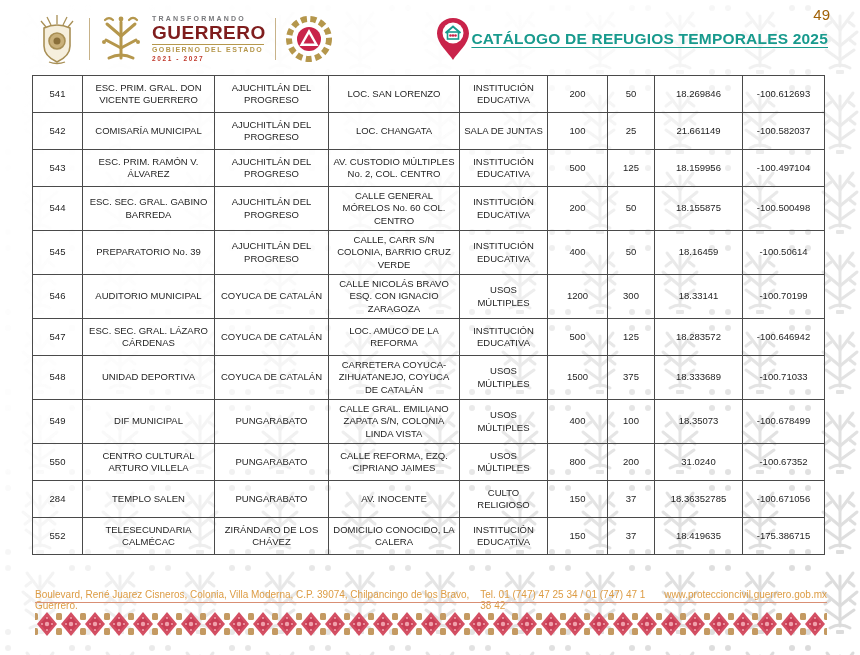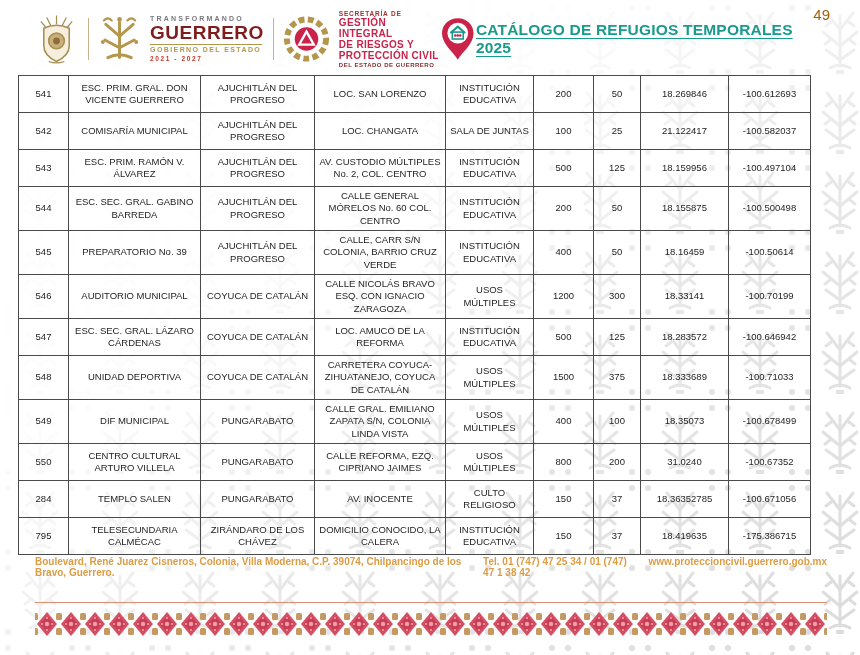--- a/index.html
+++ b/index.html
@@ -33,36 +33,36 @@
   .sec-big { font-size:10px; font-weight:800; color:#c9234a; letter-spacing:0.3px; }
   .sec-t5 { font-size:6px; font-weight:700; color:#8a2b2b; letter-spacing:0.5px; margin-top:1px; }
   .title-group { margin-left:auto; display:flex; align-items:center; gap:0; padding-right:2px; }
   .page-title {
     font-size:15.5px; font-weight:800; color:#189a8d;
     text-decoration:underline; text-underline-offset:3px; letter-spacing:0.2px;
   }
   .page-number { position:absolute; top:6px; right:30px; font-size:15px; color:#a16207; z-index:3; }
 
   
-  .shelter-table-wrap { position:absolute; top:75px; left:18px; width:792px; z-index:2; }
+  .shelter-table-wrap { position:absolute; top:75px; left:32px; width:792px; z-index:2; }
   table.shelters {
     width:792px; border-collapse:collapse; table-layout:fixed;
     background:transparent;
   }
   table.shelters td {
     border:1px solid #4a4a4a;
     font-size:9.5px; color:#1e1e1e; text-align:center; vertical-align:middle;
     padding:3px 4px; line-height:1.3; height:37px;
     word-wrap:break-word;
   }
 
   
-  .footer { position:absolute; top:556px; left:35px; width:792px; z-index:2;
+  .footer { position:absolute; top:589px; left:35px; width:792px; z-index:2;
     display:flex; justify-content:space-between; align-items:flex-start;
-    font-size:10px; color:#dd9c44; font-weight:700; }
+    font-size:10px; color:#dd9c44; font-weight:400; }
   .footer-right { display:flex; gap:18px; }
   .footer-rule { position:absolute; top:602px; left:35px; width:792px;
     border-top:1.5px solid #d98f74; z-index:2; }
   .embroidery { position:absolute; top:610px; left:35px; z-index:2; }
 </style>
 </head>
 <body>
 
 <div class="page">
 
@@ -149,27 +149,20 @@
       <div class="vdiv"></div>
 
       <svg width="48" height="48" viewBox="0 0 48 48">
         <circle cx="24" cy="24" r="20" fill="none" stroke="#b5974c" stroke-width="6" stroke-dasharray="6 3.5"></circle>
         <circle cx="24" cy="24" r="13" fill="#ffffff"></circle>
         <circle cx="24" cy="24" r="12" fill="#c9234a"></circle>
         <polygon points="24,14 33.5,31 14.5,31" fill="#ffffff"></polygon>
         <polygon points="24,19 29.5,28.5 18.5,28.5" fill="#c9234a"></polygon>
       </svg>
 
-      <div class="sec-text">
-        <span class="sec-t1">SECRETARÍA DE</span>
-        <span class="sec-big">GESTIÓN INTEGRAL</span>
-        <span class="sec-big">DE RIESGOS Y</span>
-        <span class="sec-big">PROTECCIÓN CIVIL</span>
-        <span class="sec-t5">DEL ESTADO DE GUERRERO</span>
-      </div>
     </div>
 
     <div class="title-group">
 
       <svg width="36" height="44" viewBox="0 0 36 44">
         <path d="M18 1 C27.5 1 34 8 34 16.5 C34 27 22 36 18 43 C14 36 2 27 2 16.5 C2 8 8.5 1 18 1 Z" fill="#c9234a"></path>
         <circle cx="18" cy="16" r="10.5" fill="#ffffff"></circle>
         <path d="M10.5 16 L18 9.5 L25.5 16" fill="none" stroke="#189a8d" stroke-width="2"></path>
         <rect x="12.5" y="15" width="11" height="7" fill="none" stroke="#189a8d" stroke-width="1.6"></rect>
         <circle cx="15.5" cy="18.5" r="1.3" fill="#c9234a"></circle>
@@ -208,21 +201,21 @@
           <td>-100.612693</td>
         </tr>
         <tr>
           <td>542</td>
           <td>COMISARÍA MUNICIPAL</td>
           <td>AJUCHITLÁN DEL PROGRESO</td>
           <td>LOC.  CHANGATA</td>
           <td>SALA DE JUNTAS</td>
           <td>100</td>
           <td>25</td>
-          <td>21.122417</td>
+          <td>21.661149</td>
           <td>-100.582037</td>
         </tr>
         <tr>
           <td>543</td>
           <td>ESC. PRIM. RAMÓN V. ÁLVAREZ</td>
           <td>AJUCHITLÁN DEL PROGRESO</td>
           <td>AV. CUSTODIO MÚLTIPLES No. 2, COL. CENTRO</td>
           <td>INSTITUCIÓN EDUCATIVA</td>
           <td>500</td>
           <td>125</td>
@@ -311,21 +304,21 @@
           <td>TEMPLO SALEN</td>
           <td>PUNGARABATO</td>
           <td>AV. INOCENTE</td>
           <td>CULTO RELIGIOSO</td>
           <td>150</td>
           <td>37</td>
           <td>18.36352785</td>
           <td>-100.671056</td>
         </tr>
         <tr>
-          <td>795</td>
+          <td>552</td>
           <td>TELESECUNDARIA CALMÉCAC</td>
           <td>ZIRÁNDARO DE LOS CHÁVEZ</td>
           <td>DOMICILIO CONOCIDO, LA CALERA</td>
           <td>INSTITUCIÓN EDUCATIVA</td>
           <td>150</td>
           <td>37</td>
           <td>18.419635</td>
           <td>-175.386715</td>
         </tr>
       </tbody>

